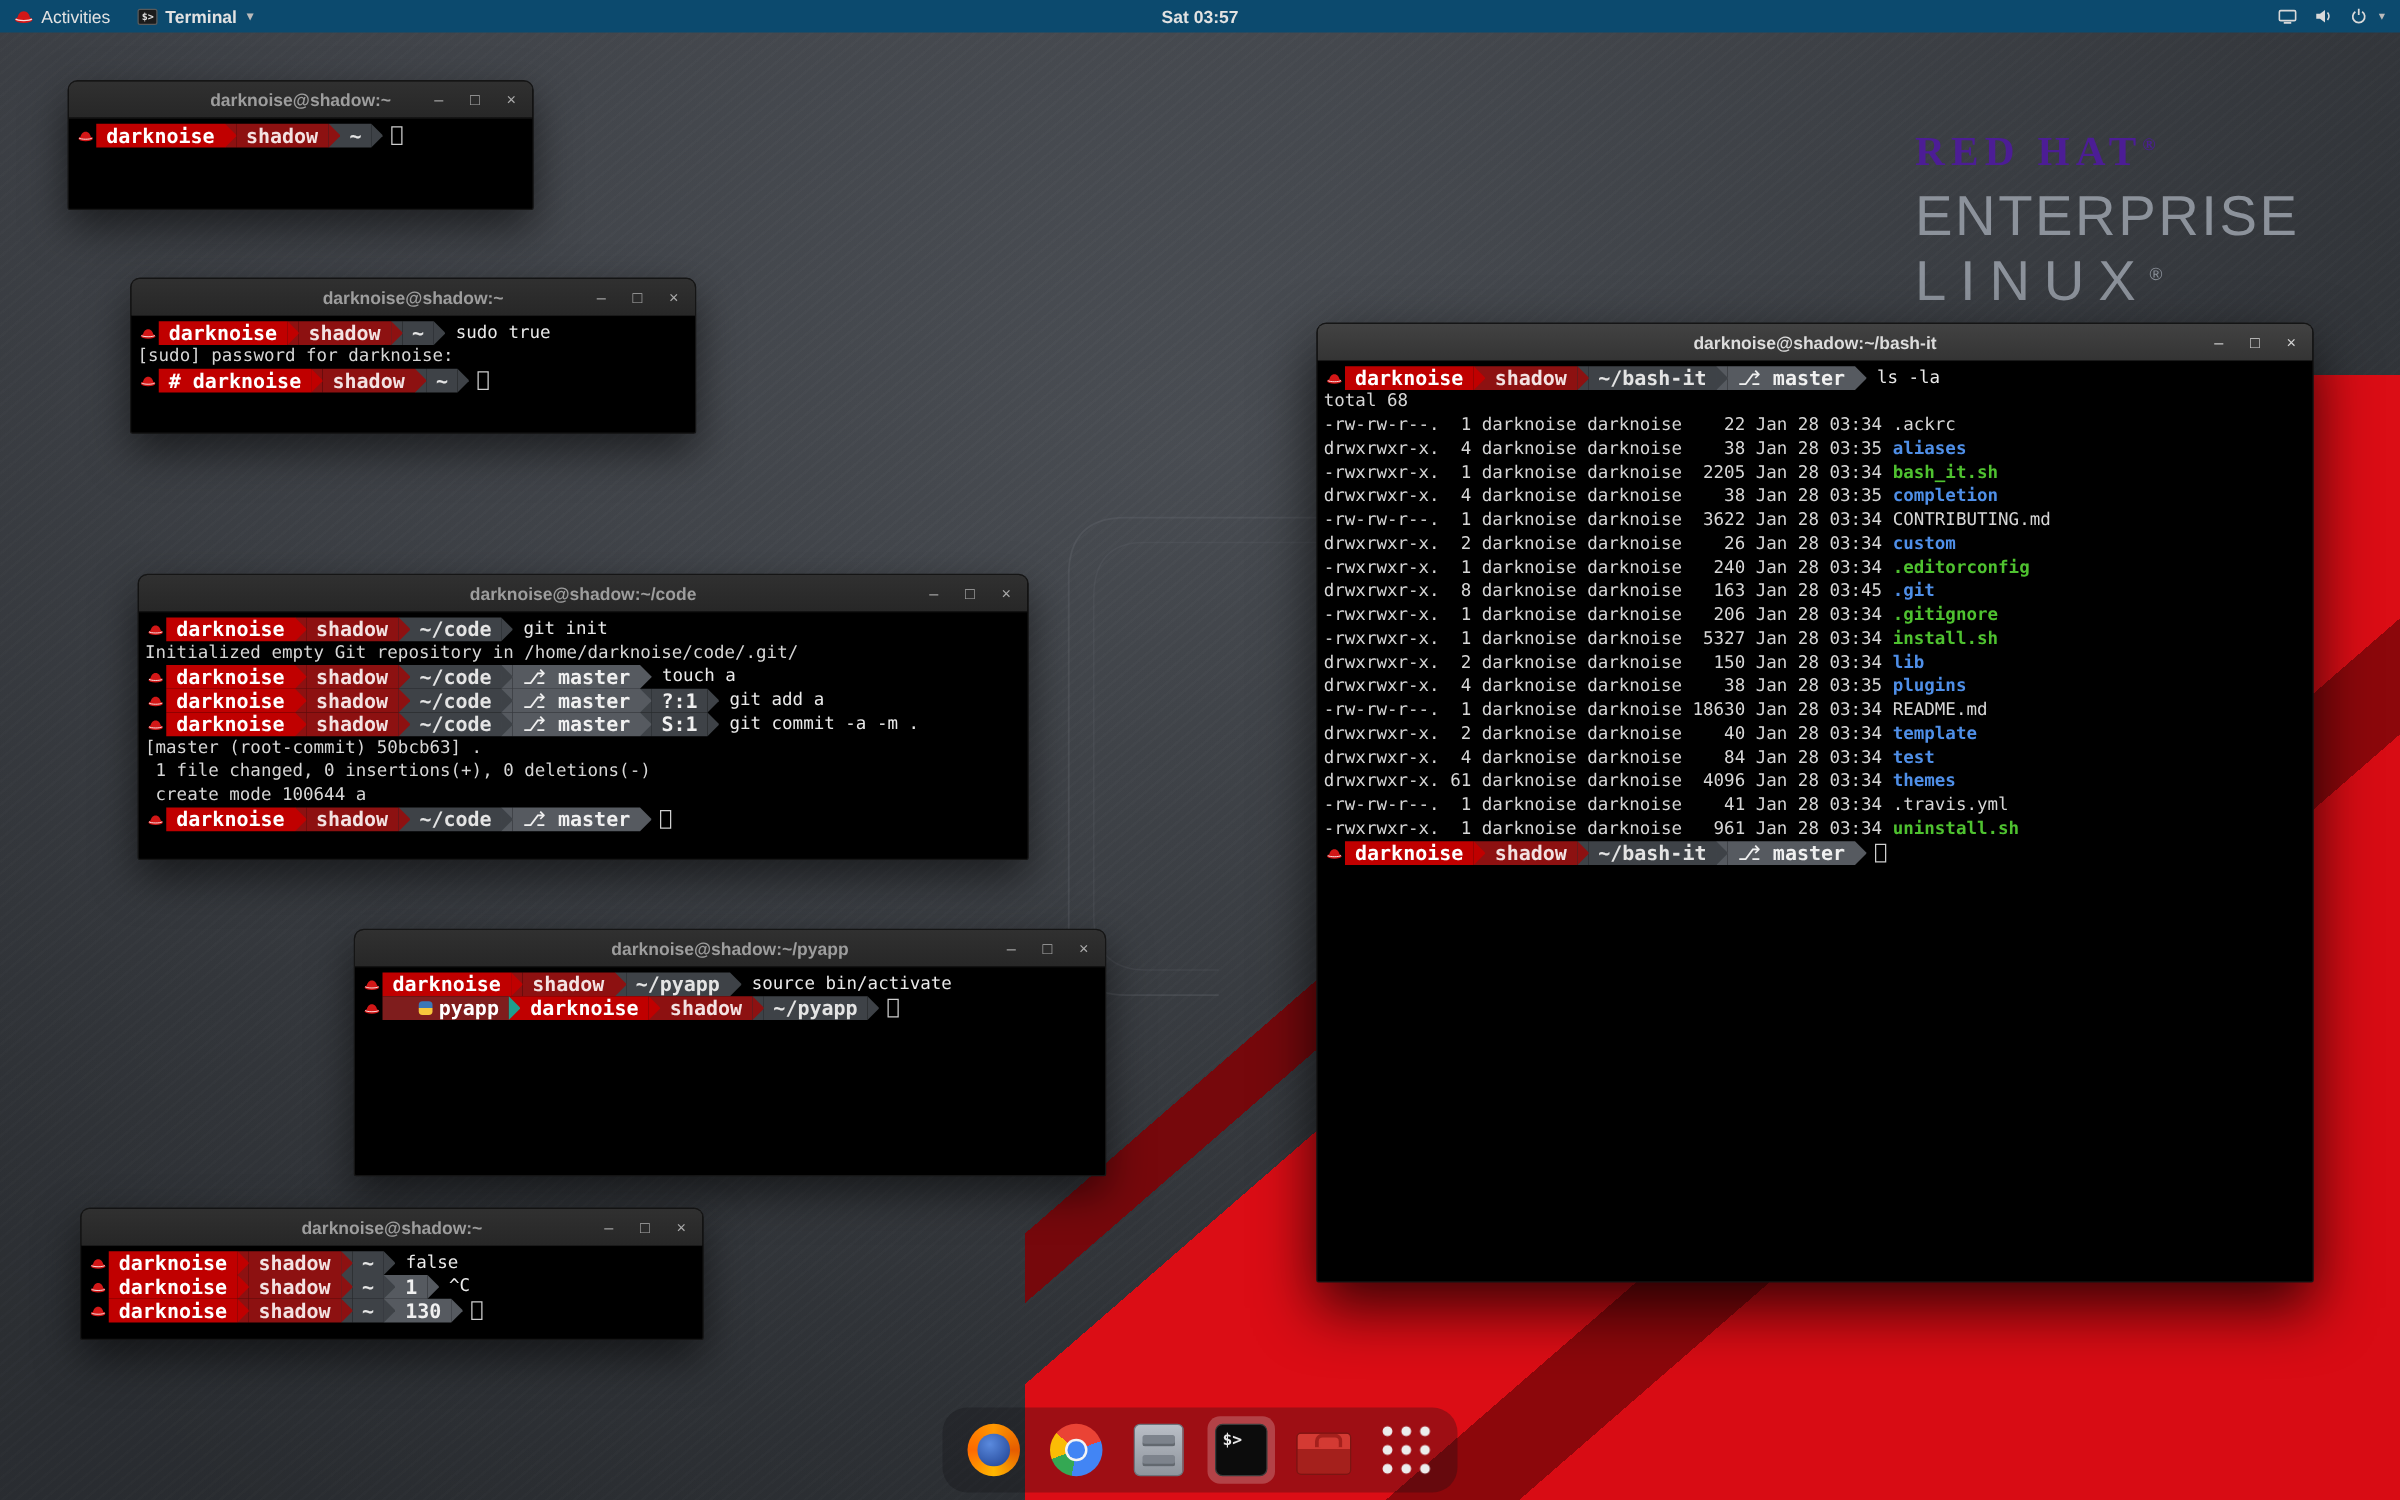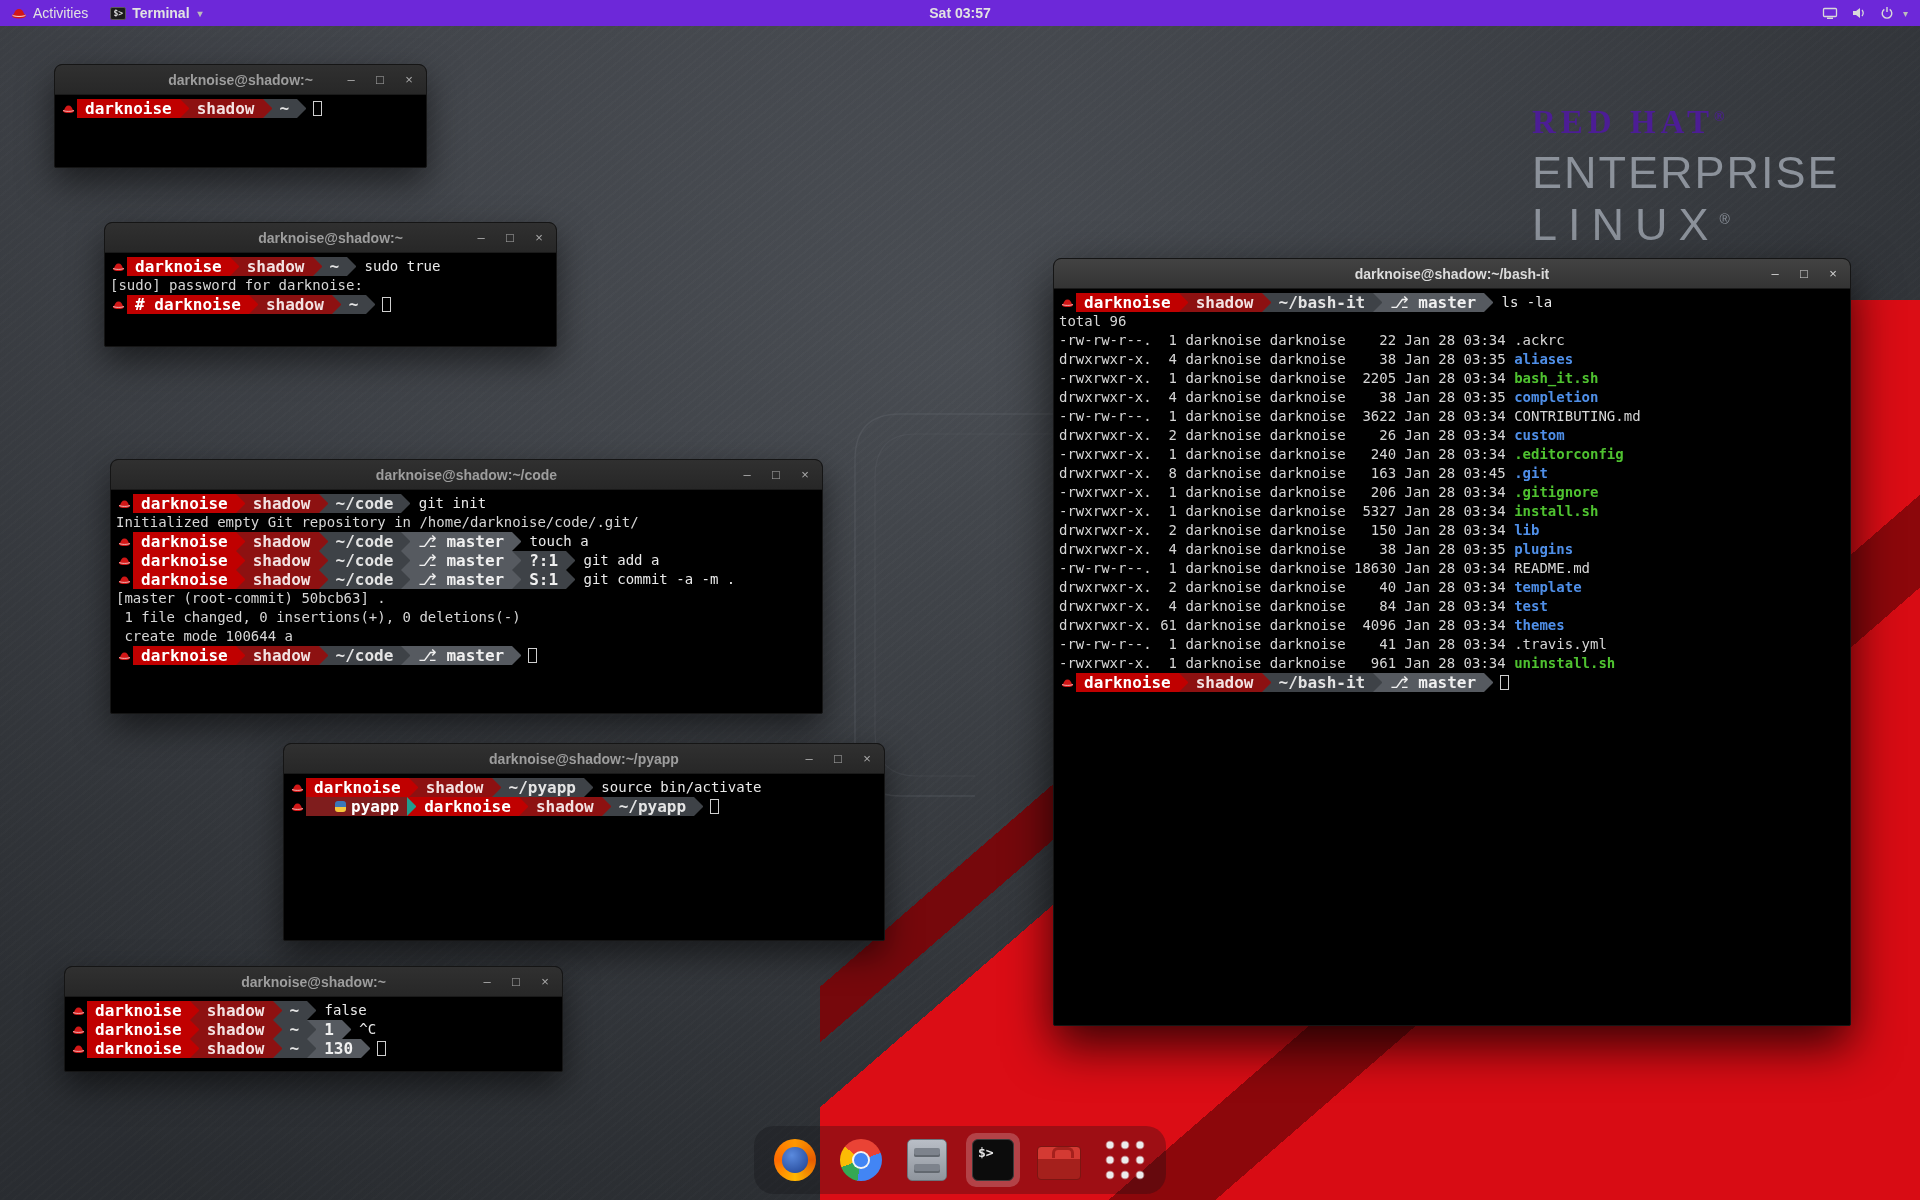--- a/index.html
+++ b/index.html
@@ -27,21 +27,21 @@
   .wall-curves { position:absolute; left:795px; top:400px; z-index:1; opacity:.55; }
   .brand { position:absolute; left:1532px; top:104px; z-index:1; color:#8c929b; }
   .brand .reg { font-size:14px; vertical-align:super; }
   .brand-l1 { font-size:33px; font-weight:bold; letter-spacing:5px; color:#4c1d95; margin-bottom:6px;font-family:Liberation Serif, serif;}
   .brand-l2 { font-size:45px; font-weight:300; letter-spacing:2px; }
   .brand-l3 { font-size:45px; font-weight:300; letter-spacing:11px; }
 
   
   .topbar {
     position:absolute; top:0; left:0; right:0; height:26px; z-index:50;
-    background:#6d28d9; color:#e2e2e2; font-size:14px;
+    background:#0c4a6e; color:#e2e2e2; font-size:14px;
     display:flex; align-items:center;
   }
   .tb-left { display:flex; align-items:center; height:100%; }
   .tb-activities, .tb-app { display:flex; align-items:center; gap:6px; padding:0 11px; height:100%; cursor:default; }
   .tb-app { font-weight:bold; }
   .term-mini {
     width:16px; height:13px; background:#1b1b1b; border:1px solid #5a5a5a; border-radius:2px;
     color:#ddd; font:bold 8px "DejaVu Sans Mono",monospace;
     display:flex; align-items:center; justify-content:center;
   }
@@ -214,21 +214,21 @@
               <path d="M1.2 6.4 C2.6 7.7 10.4 7.7 11.8 6.4" fill="none" stroke="#fff" stroke-width="0.8" opacity="0.85"></path>
             </svg></span><span class="seg seg-user">darknoise</span><span class="psep" style="border-left-color: rgb(192, 0, 0); background-color: rgb(141, 17, 17);"></span><span class="seg seg-host">shadow</span><span class="psep" style="border-left-color: rgb(141, 17, 17); background-color: rgb(62, 66, 71);"></span><span class="seg seg-path">~</span><span class="psep" style="border-left-color: rgb(62, 66, 71);"></span><span class="t-cmd"> sudo true</span></div>
         <div class="tline"><span class="t-out">[sudo] password for darknoise: </span></div>
         <div class="tline"><span class="hat-icon"><svg width="13" height="10" viewBox="0 0 13 10">
               <path d="M2.3 6.6 C2.5 3.4 4.2 1.4 6.5 1.4 C8.8 1.4 10.5 3.4 10.7 6.6 Z" fill="#d21717"></path>
               <ellipse cx="6.5" cy="6.9" rx="5.7" ry="2.1" fill="#d21717"></ellipse>
               <path d="M1.2 6.4 C2.6 7.7 10.4 7.7 11.8 6.4" fill="none" stroke="#fff" stroke-width="0.8" opacity="0.85"></path>
             </svg></span><span class="seg seg-user"># darknoise</span><span class="psep" style="border-left-color: rgb(192, 0, 0); background-color: rgb(141, 17, 17);"></span><span class="seg seg-host">shadow</span><span class="psep" style="border-left-color: rgb(141, 17, 17); background-color: rgb(62, 66, 71);"></span><span class="seg seg-path">~</span><span class="psep" style="border-left-color: rgb(62, 66, 71);"></span><span class="cursor"></span></div>
       </div>
     </div>
-    <div class="window" style="left: 110px; top: 459px; width: 713px; height: 255px;">
+    <div class="window" style="left: 110px; top: 459px; width: 713px; height: 229px;">
       <div class="titlebar">
         <div class="title">darknoise@shadow:~/code</div>
         <div class="winbtns">
           <span class="winbtn">–</span>
           <span class="winbtn">□</span>
           <span class="winbtn">×</span>
         </div>
       </div>
       <div class="termbody">
         <div class="tline"><span class="hat-icon"><svg width="13" height="10" viewBox="0 0 13 10">
@@ -319,21 +319,21 @@
           <span class="winbtn">□</span>
           <span class="winbtn">×</span>
         </div>
       </div>
       <div class="termbody">
         <div class="tline"><span class="hat-icon"><svg width="13" height="10" viewBox="0 0 13 10">
               <path d="M2.3 6.6 C2.5 3.4 4.2 1.4 6.5 1.4 C8.8 1.4 10.5 3.4 10.7 6.6 Z" fill="#d21717"></path>
               <ellipse cx="6.5" cy="6.9" rx="5.7" ry="2.1" fill="#d21717"></ellipse>
               <path d="M1.2 6.4 C2.6 7.7 10.4 7.7 11.8 6.4" fill="none" stroke="#fff" stroke-width="0.8" opacity="0.85"></path>
             </svg></span><span class="seg seg-user">darknoise</span><span class="psep" style="border-left-color: rgb(192, 0, 0); background-color: rgb(141, 17, 17);"></span><span class="seg seg-host">shadow</span><span class="psep" style="border-left-color: rgb(141, 17, 17); background-color: rgb(62, 66, 71);"></span><span class="seg seg-path">~/bash-it</span><span class="psep" style="border-left-color: rgb(62, 66, 71); background-color: rgb(86, 90, 96);"></span><span class="seg seg-git"><span class="git-glyph">⎇ </span>master</span><span class="psep" style="border-left-color: rgb(86, 90, 96);"></span><span class="t-cmd"> ls -la</span></div>
-        <div class="tline"><span class="t-out">total 96</span></div>
+        <div class="tline"><span class="t-out">total 68</span></div>
         <div class="tline"><span class="t-out">-rw-rw-r--.  1 darknoise darknoise    22 Jan 28 03:34 </span><span class="t-out">.ackrc</span></div>
         <div class="tline"><span class="t-out">drwxrwxr-x.  4 darknoise darknoise    38 Jan 28 03:35 </span><span class="t-dir">aliases</span></div>
         <div class="tline"><span class="t-out">-rwxrwxr-x.  1 darknoise darknoise  2205 Jan 28 03:34 </span><span class="t-exe">bash_it.sh</span></div>
         <div class="tline"><span class="t-out">drwxrwxr-x.  4 darknoise darknoise    38 Jan 28 03:35 </span><span class="t-dir">completion</span></div>
         <div class="tline"><span class="t-out">-rw-rw-r--.  1 darknoise darknoise  3622 Jan 28 03:34 </span><span class="t-out">CONTRIBUTING.md</span></div>
         <div class="tline"><span class="t-out">drwxrwxr-x.  2 darknoise darknoise    26 Jan 28 03:34 </span><span class="t-dir">custom</span></div>
         <div class="tline"><span class="t-out">-rwxrwxr-x.  1 darknoise darknoise   240 Jan 28 03:34 </span><span class="t-exe">.editorconfig</span></div>
         <div class="tline"><span class="t-out">drwxrwxr-x.  8 darknoise darknoise   163 Jan 28 03:45 </span><span class="t-dir">.git</span></div>
         <div class="tline"><span class="t-out">-rwxrwxr-x.  1 darknoise darknoise   206 Jan 28 03:34 </span><span class="t-exe">.gitignore</span></div>
         <div class="tline"><span class="t-out">-rwxrwxr-x.  1 darknoise darknoise  5327 Jan 28 03:34 </span><span class="t-exe">install.sh</span></div>

